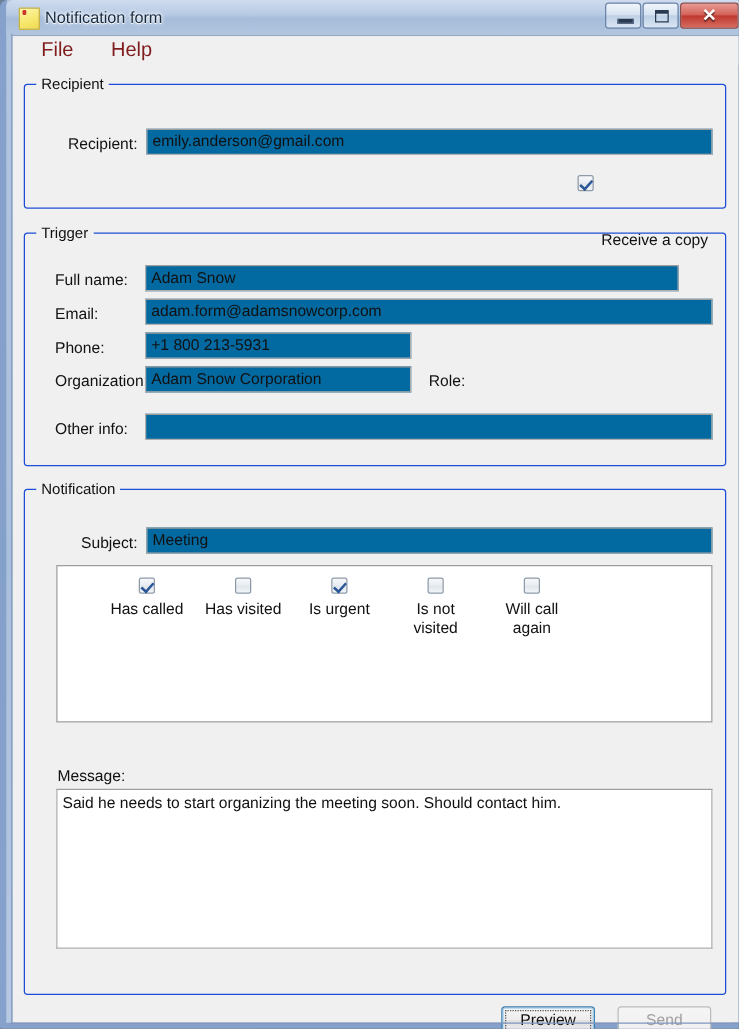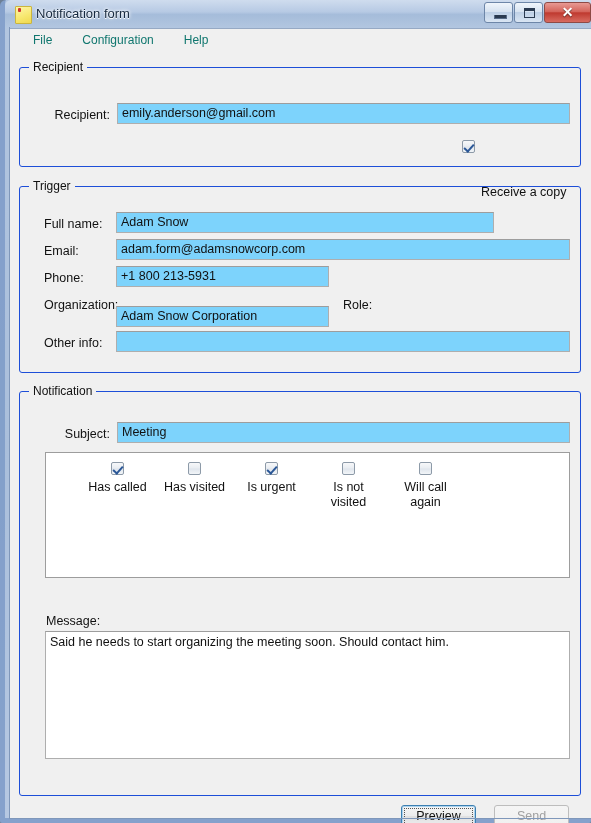--- a/index.html
+++ b/index.html
@@ -62,35 +62,35 @@
     font-size:14px;font-weight:bold;color:#fff;text-shadow:0 1px 1px rgba(0,0,0,.55);font-family:"Liberation Sans",sans-serif;}
 
   
   .client{
     position:absolute;left:5px;top:28px;width:581px;height:790px;
     background:#f0f0f0;border-top:1px solid #96a9c4;box-sizing:border-box;
   }
 
   
   .menubar{position:absolute;left:0;top:0;width:581px;height:23px;background:#f0f0f0;display:flex;align-items:center;}
-  .menuitem{font-size:12px;color:#0f766e;padding:16px 10px;margin-left:10px;line-height:15px;white-space:nowrap;}
+  .menuitem{font-size:16px;color:#7f1d1d;padding:16px 10px;margin-left:10px;line-height:15px;white-space:nowrap;}
   .menuitem:first-child{margin-left:13px;}
 
   
   .group{position:absolute;box-sizing:border-box;border:1px solid #1d4ed8;border-radius:3px;background:transparent;}
   .group-title{
     position:absolute;top:-8px;left:9px;background:#f0f0f0;padding:0 4px;
     font-size:12px;color:#111;line-height:14px;white-space:nowrap;
   }
 
   
   .lbl{position:absolute;font-size:12.5px;color:#111;line-height:15px;white-space:nowrap;}
   .lbl.r{text-align:right;}
   .tbox{
-    position:absolute;box-sizing:border-box;background:#7dd3fc;
+    position:absolute;box-sizing:border-box;background:#0369a1;
     border:1px solid #aeaeae;border-top-color:#9d9d9d;
     font-size:12.5px;color:#111;padding:2px 4px;line-height:15px;
     font-family:"Liberation Sans",sans-serif;white-space:nowrap;overflow:hidden;
   }
   .panel{position:absolute;box-sizing:border-box;background:#fff;border:1px solid #9d9d9d;}
   .tarea{
     position:absolute;box-sizing:border-box;background:#fff;border:1px solid #aeaeae;border-top-color:#9d9d9d;
     font-size:12.5px;color:#111;padding:3px 4px;line-height:15px;
     font-family:"Liberation Sans",sans-serif;overflow:hidden;
   }
@@ -139,48 +139,47 @@
         <div class="wbtn close">
           <span class="gl-close">✕</span>
         </div>
       </div>
     </div>
 
     <div class="client">
 
       <div class="menubar">
         <div class="menuitem">File</div>
-        <div class="menuitem">Configuration</div>
         <div class="menuitem">Help</div>
       </div>
 
       <div class="group" style="left:9px;top:38px;width:562px;height:100px;">
         <div class="group-title">Recipient</div>
 
         <div class="lbl r" style="left:10px;top:40px;width:80px;">Recipient:</div>
         <div class="tbox" style="left:97px;top:35px;width:453px;height:21px;">emily.anderson@gmail.com</div>
 
         <div class="cbox checked" style="left:442px;top:72px;"></div>
         <div class="cb-inline" style="left:461px;top:73px;margin-top:44px;">Receive a copy</div>
       </div>
 
       <div class="group" style="left:9px;top:157px;width:562px;height:187px;">
         <div class="group-title">Trigger</div>
 
         <div class="lbl" style="left:24px;top:30px;">Full name:</div>
-        <div class="tbox" style="left:96px;top:25px;width:378px;height:21px;">Adam Snow</div>
+        <div class="tbox" style="left:96px;top:25px;width:427px;height:21px;">Adam Snow</div>
 
         <div class="lbl" style="left:24px;top:57px;">Email:</div>
         <div class="tbox" style="left:96px;top:52px;width:454px;height:21px;">adam.form@adamsnowcorp.com</div>
 
         <div class="lbl" style="left:24px;top:84px;">Phone:</div>
         <div class="tbox" style="left:96px;top:79px;width:213px;height:21px;">+1 800 213-5931</div>
 
         <div class="lbl" style="left:24px;top:111px;">Organization:</div>
-        <div class="tbox" style="left:96px;top:119px;width:213px;height:21px;">Adam Snow Corporation</div>
+        <div class="tbox" style="left:96px;top:106px;width:213px;height:21px;">Adam Snow Corporation</div>
         <div class="lbl" style="left:323px;top:111px;">Role:</div>
 
         <div class="lbl" style="left:24px;top:149px;">Other info:</div>
         <div class="tbox" style="left:96px;top:144px;width:454px;height:21px;"></div>
       </div>
 
       <div class="group" style="left:9px;top:362px;width:562px;height:405px;">
         <div class="group-title">Notification</div>
 
         <div class="lbl r" style="left:10px;top:35px;width:80px;">Subject:</div>

